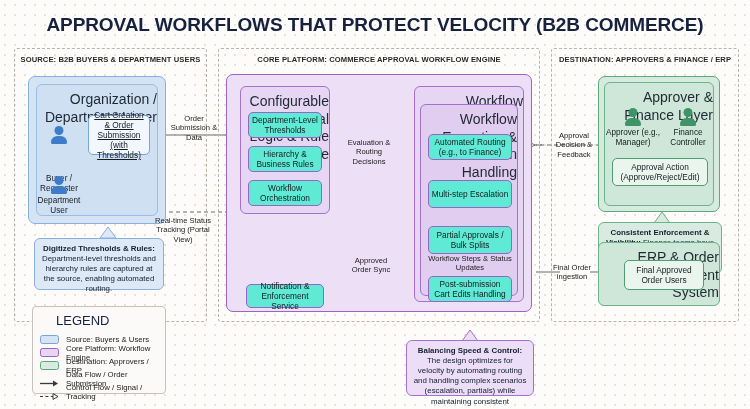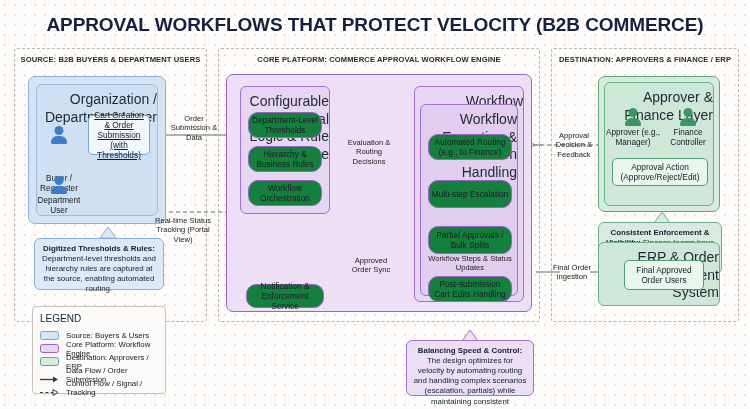--- a/index.html
+++ b/index.html
@@ -79,21 +79,21 @@
     background: #f2f7fd;
     display: flex;
     align-items: center;
     justify-content: center;
     text-align: center;
     font-size: 8.3px;
     line-height: 1.22;
     padding: 2px;
     color: #161b22;
   }
-  .node.purple { border-color: #9a63c4; background: #15803d; border-radius: 10px; }
+  .node.purple { border-color: #9a63c4; background: #5eead4; }
   .node.green  { border-color: #4f9d73; background: #eaf5ee; }
 
   
   .cyl {
     position: absolute;
     border: 2px solid #7b2fb5;
     border-radius: 50% / 16%;
     background: #efe2f8;
     display: flex;
     align-items: center;
@@ -165,21 +165,21 @@
   }
 
   
   .legend {
     position: absolute;
     border: 1px solid #c6c2bb;
     border-radius: 4px;
     background: #fbfaf8;
     padding: 6px 7px;
   }
-  .legend-title { font-size: 10px; color: #16213e; margin-bottom: 5px; }
+  .legend-title { font-size: 13px; color: #16213e; margin-bottom: 5px; margin-left: 16px; }
   .legend-row { display: flex; align-items: center; height: 13px; }
   .legend-sw {
     width: 19px; height: 9px; border-radius: 2.5px;
     border: 1px solid #7aa4d4; background: #d5e4f5;
     margin-right: 7px; flex: none;
   }
   .legend-sw.purple { border-color: #9a63c4; background: #e7d6f3; }
   .legend-sw.green  { border-color: #5aa97a; background: #d9ebe0; }
   .legend-line { width: 19px; height: 9px; margin-right: 7px; flex: none; position: relative; }
   .legend-txt { font-size: 7.8px; color: #1b1b1b; }

